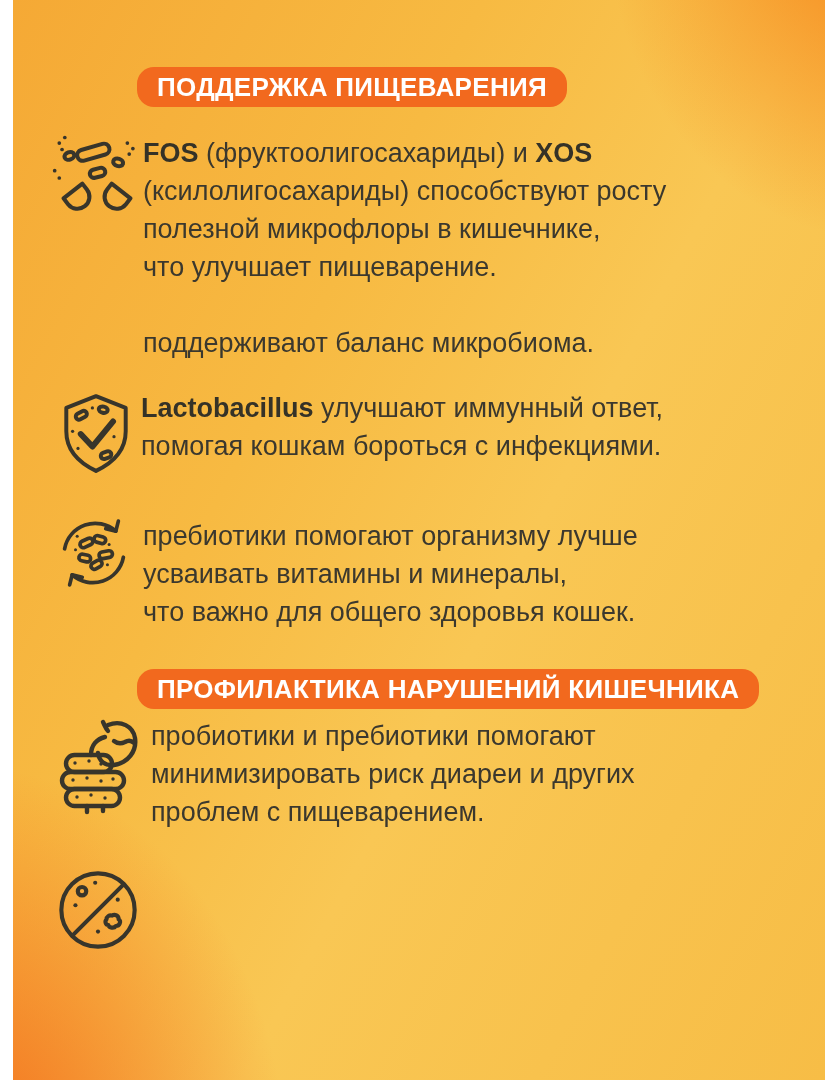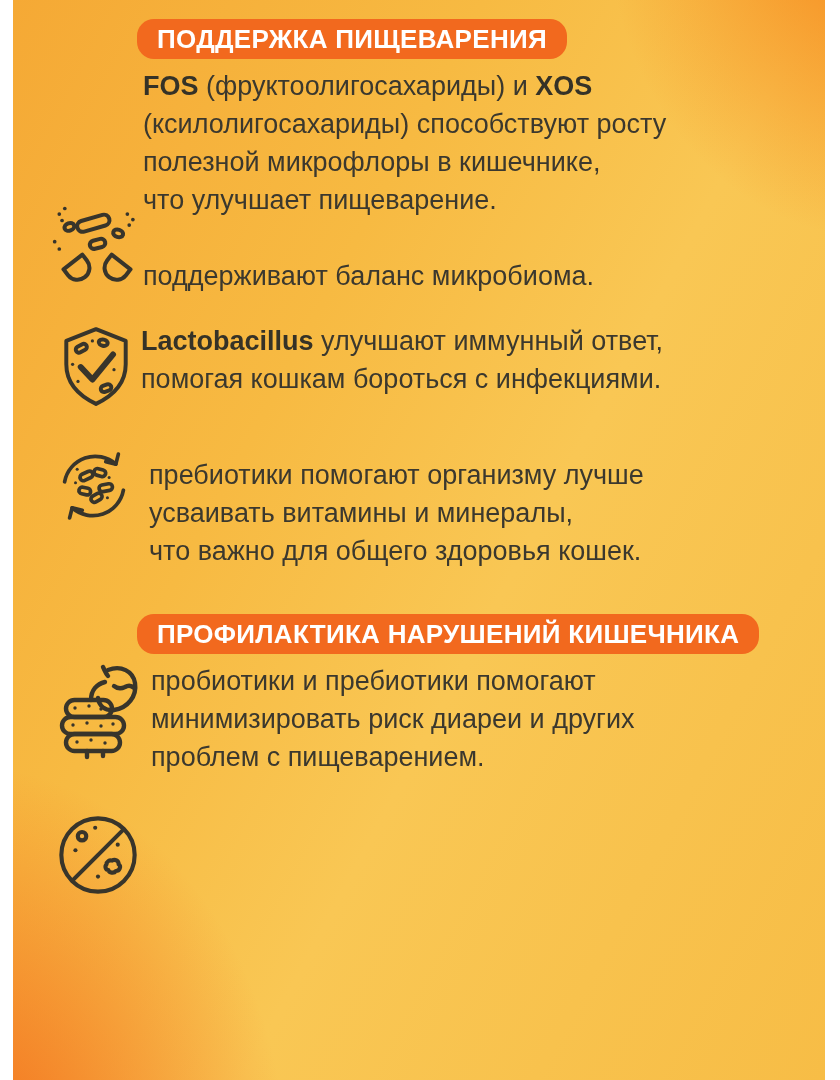--- a/index.html
+++ b/index.html
@@ -4,42 +4,42 @@
 <style>
   html,body{margin:0;padding:0;background:#ffffff;}
   body{width:840px;height:1080px;overflow:hidden;font-family:"Liberation Sans","DejaVu Sans",sans-serif;}
   .stage{position:relative;width:840px;height:1080px;background:#ffffff;}
   .card{
     position:absolute;top:0;bottom:0;left:13px;right:15px;
     background:
       radial-gradient(62% 58% at -6% 108%, #f36d1c 0%, rgba(243,109,28,0) 64%),
       radial-gradient(55% 50% at 106% -8%, #f6861a 0%, rgba(246,134,26,0) 60%),
       linear-gradient(118deg, #f5a935 0%, #f7ba42 34%, #f9c754 58%, #f7bd46 100%);
-    padding-top:19px;
+    padding-top:67px;
     box-sizing:border-box;
   }
   .section{margin-bottom:32px;}
   .section:first-child{margin-bottom:27px;}
   .section:last-child{margin-bottom:0;}
   .badge{
     display:inline-block;
     margin-left:124px;
     background:#f2691e;
     color:#ffffff;
     font-weight:bold;
     font-size:26px;
     line-height:40px;
     padding:0 20px;
     border-radius:17px;
     letter-spacing:.3px;
     margin-bottom:8px;
     white-space:nowrap;
   }
   .section-body{display:flex;align-items:flex-start;}
-  .section:first-child .section-body{align-items:flex-end;}
+  .section:first-child .section-body{align-items:flex-start;margin-top:19px;}
   .section:first-child .icon{margin-top:-2px;}
   .icon-col{flex:0 0 124px;display:flex;justify-content:center;box-sizing:border-box;padding-left:38px;}
   .icon svg{display:block;}
   .body-text{
     flex:1;
     margin-left:11px;
     font-size:27px;
     line-height:38px;
     color:#3b382e;
     white-space:pre-line;
@@ -127,21 +127,21 @@
     <rect class="ln" x="56" y="48" width="16" height="8" rx="4" transform="rotate(-10 64 52)"></rect>
     <rect class="ln" x="32" y="52" width="14" height="8" rx="4" transform="rotate(12 39 56)"></rect>
     <rect class="ln" x="46" y="60" width="14" height="8" rx="4" transform="rotate(-30 53 64)"></rect>
     <circle class="dot" cx="30" cy="30" r="1.8"></circle>
                   <circle class="dot" cx="68" cy="40" r="1.8"></circle>
     <circle class="dot" cx="28" cy="46" r="1.8"></circle>
                   <circle class="dot" cx="66" cy="64" r="1.8"></circle>
   </svg>
               </span>
       </div>
-      <p class="body-text" style="margin:12px"><span>пребиотики помогают организму лучше
+      <p class="body-text" style="margin:6px"><span>пребиотики помогают организму лучше
 усваивать витамины и минералы,
 что важно для общего здоровья кошек.</span></p>
     </div>
   </div>
 
   <div class="section">
     <div class="badge">ПРОФИЛАКТИКА НАРУШЕНИЙ КИШЕЧНИКА</div>
     <div class="section-body">
       <div class="icon-col">
         <span class="icon">

